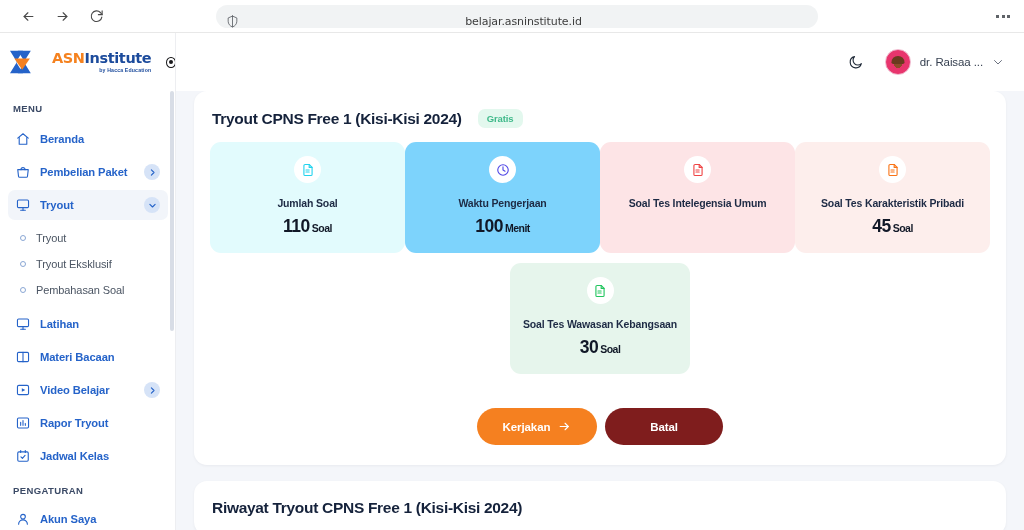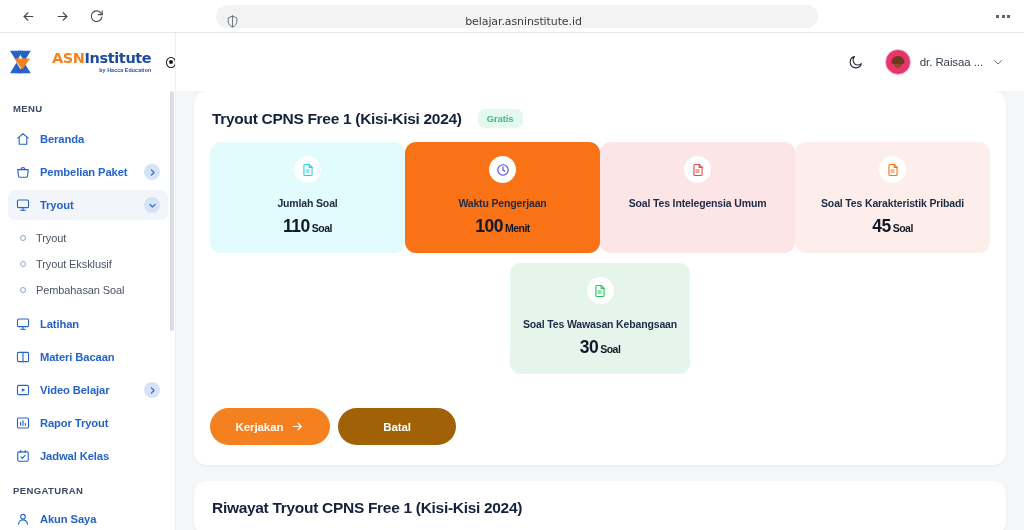--- a/index.html
+++ b/index.html
@@ -224,34 +224,34 @@
     white-space: nowrap;
   }
   .stat-value { color: #111827; letter-spacing: -0.5px; }
   .stat-num { font-size: 17.5px; font-weight: 700; }
   .stat-unit { font-size: 10.5px; font-weight: 700; margin-left: 2px; }
 
   .stat-row-2 { display: flex; justify-content: center; margin-top: 10px; }
   .stat-row-2 .stat { flex: 0 0 180px; }
 
   .btn-row {
-    display: flex; gap: 8px;
+    display: flex; justify-content: center; gap: 8px;
     margin-top: 34px;
   }
   .btn {
     border: none; border-radius: 22px;
     height: 37px; cursor: pointer;
     font-size: 11.5px; font-weight: 600;
     color: #ffffff;
     display: flex; align-items: center; justify-content: center;
     gap: 8px; letter-spacing: -0.1px;
     font-family: "Liberation Sans", sans-serif;
   }
   .btn-primary { background: #f58020; width: 120px; }
-  .btn-secondary { background: #a16207; width: 118px; }
+  .btn-secondary { background: #7f1d1d; width: 118px; }
 
   .card2 {
     background: #ffffff; border-radius: 13px;
     margin-top: 16px; padding: 18px 16px;
     box-shadow: 0 1px 3px rgba(16,24,40,0.05);
   }
   .card2-title {
     font-size: 15.5px; font-weight: 700; color: #15223b;
     letter-spacing: -0.3px; margin-left: 2px;
   }
@@ -491,21 +491,21 @@
                   <line x1="8.5" y1="12" x2="14" y2="12"></line>
                   <line x1="8.5" y1="15.5" x2="14" y2="15.5"></line>
                 </svg>
             </div>
             <div class="stat-label">Jumlah Soal</div>
             <div class="stat-value">
               <span class="stat-num">110</span><span class="stat-unit">Soal</span>
             </div>
           </div>
 
-          <div class="stat" style="background:#f97316;">
+          <div class="stat" style="background:#7dd3fc;">
             <div class="stat-ico-wrap">
               <svg width="14" height="14" viewBox="0 0 24 24" fill="none" stroke="#4f46e5" stroke-width="1.9" stroke-linecap="round" stroke-linejoin="round">
                   <circle cx="12" cy="12" r="9"></circle>
                   <polyline points="12 6.5 12 12 15.5 14"></polyline>
                 </svg>
             </div>
             <div class="stat-label">Waktu Pengerjaan</div>
             <div class="stat-value">
               <span class="stat-num">100</span><span class="stat-unit">Menit</span>
             </div>

